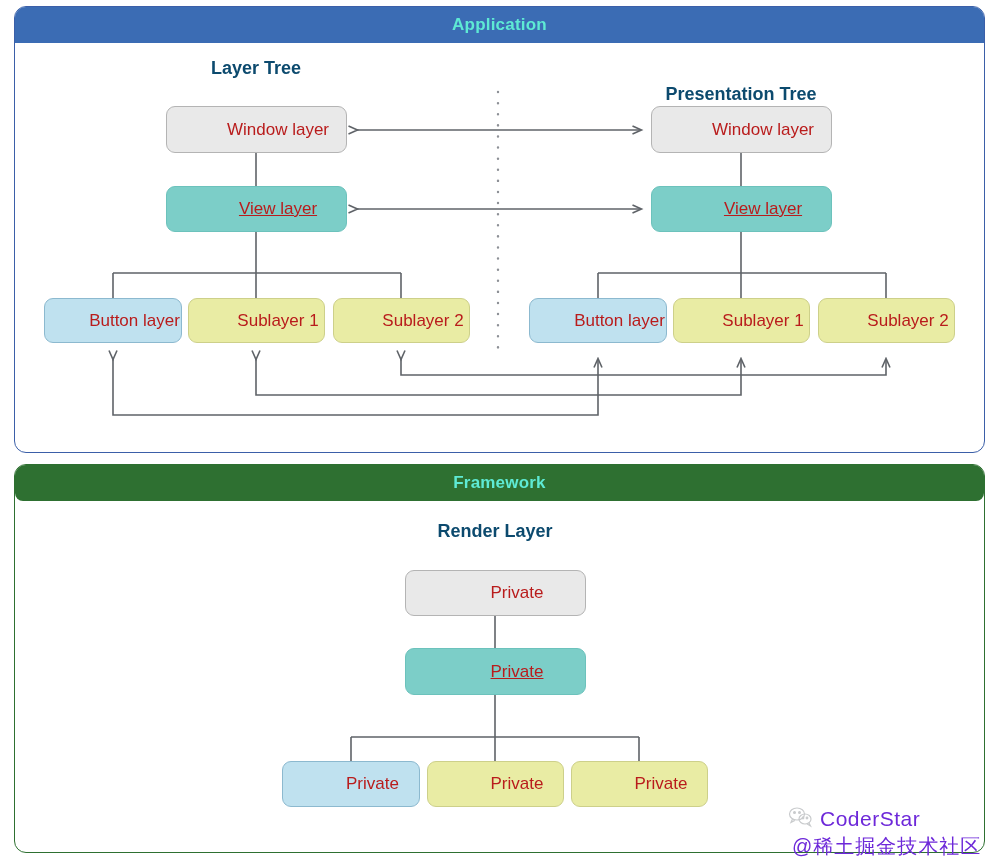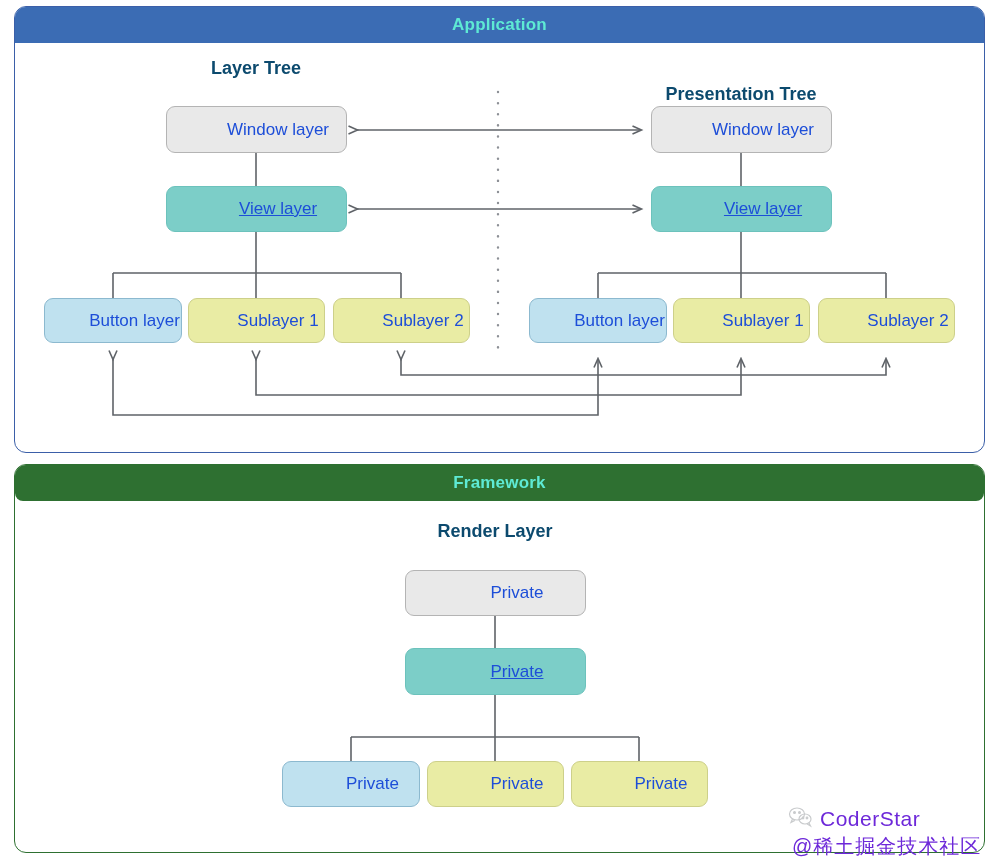--- a/index.html
+++ b/index.html
@@ -58,21 +58,21 @@
 
   
   .node {
     position: absolute;
     box-sizing: border-box;
     border-radius: 9px;
     display: flex;
     align-items: center;
     justify-content: center;
     font-size: 17px;
-    color: #1d4ed8;
+    color: #b91c1c;
     white-space: nowrap;
     border: 1px solid #b9b9b9;
     padding-left: 43px;
   }
   .node.grey  { background: #e9e9e9; border-color: #b4b4b4; }
   .node.teal  { background: #7ccec8; border-color: #6cc2bc; text-decoration: underline; }
   .node.blue  { background: #bfe1ef; border-color: #8cb9cf; }
   .node.yellow{ background: #e9eca4; border-color: #cdd08a; }
 
   

